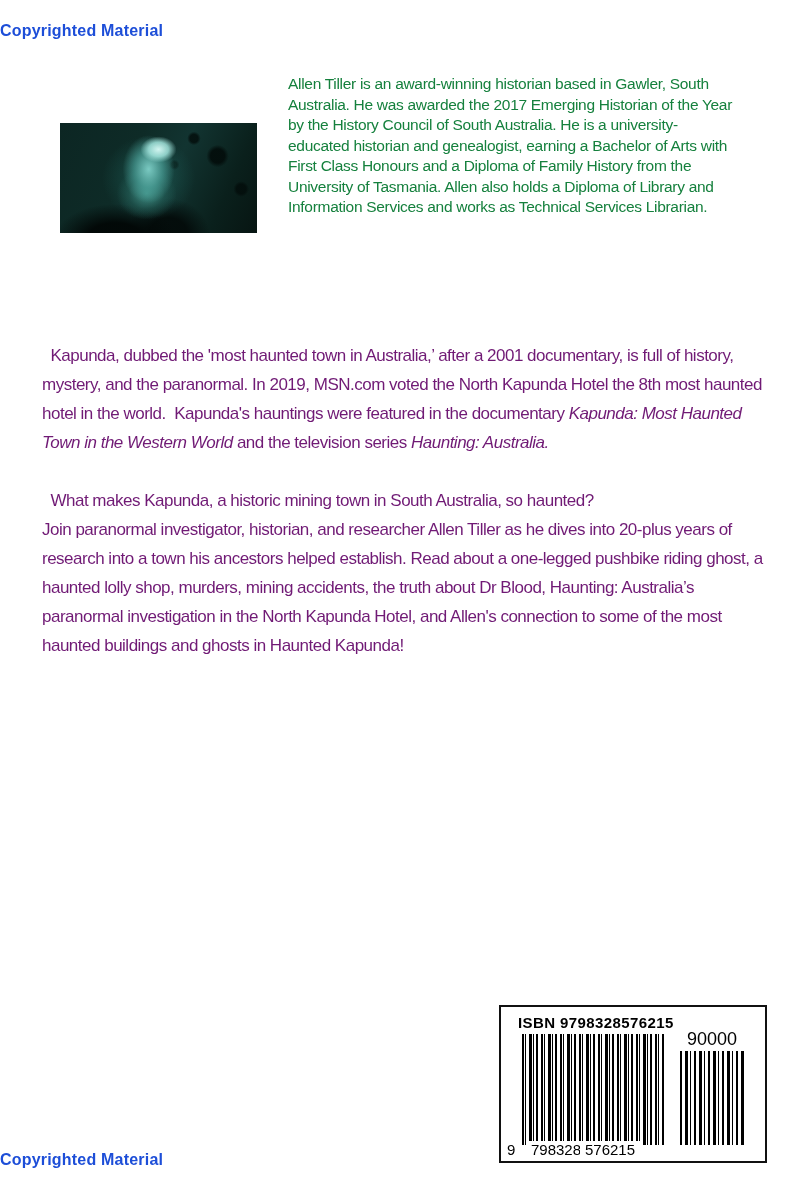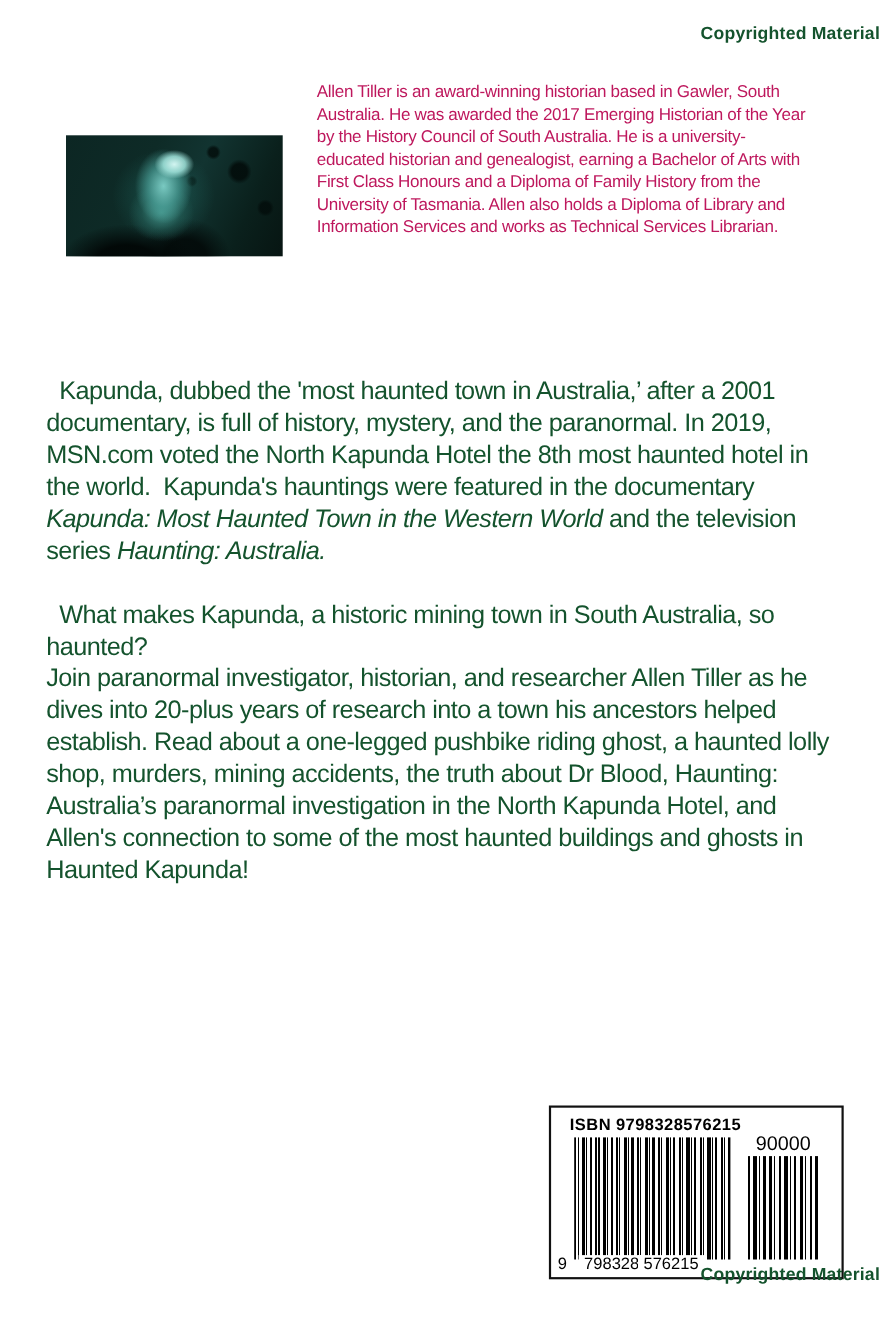--- a/index.html
+++ b/index.html
@@ -10,22 +10,22 @@
     height: 1200px;
     background: #ffffff;
     overflow: hidden;
     font-family: "Liberation Sans", "DejaVu Sans", sans-serif;
     color: #141414;
   }
   .copyright {
     position: absolute;
     left: 0;
     width: 800px;
-    text-align: right;
-    color: #14532d;
+    text-align: left;
+    color: #1d4ed8;
     font-size: 16px;
     font-weight: 700;
     letter-spacing: 0.2px;
   }
   .copyright.top { top: 22px; }
   .copyright.bottom { top: 1151px; }
 
   
   .photo {
     position: absolute;
@@ -49,32 +49,32 @@
 
   .bio {
     position: absolute;
     left: 288px;
     top: 74px;
     width: 448px;
     margin: 0;
     font-size: 15.5px;
     line-height: 20.5px;
     letter-spacing: -0.3px;
-    color: #be185d;
+    color: #15803d;
   }
 
   .synopsis {
     position: absolute;
     left: 42px;
     top: 341px;
     width: 724px;
-    font-size: 23px;
+    font-size: 17px;
     line-height: 29px;
     letter-spacing: -0.5px;
-    color: #14532d;
+    color: #701a75;
   }
   .synopsis p { margin: 0; white-space: pre-wrap; }
   .synopsis p.para2 { margin-top: 29px; }
   .it { font-style: italic; }
 
   
   .barcode-box {
     position: absolute;
     left: 499px;
     top: 1005px;

